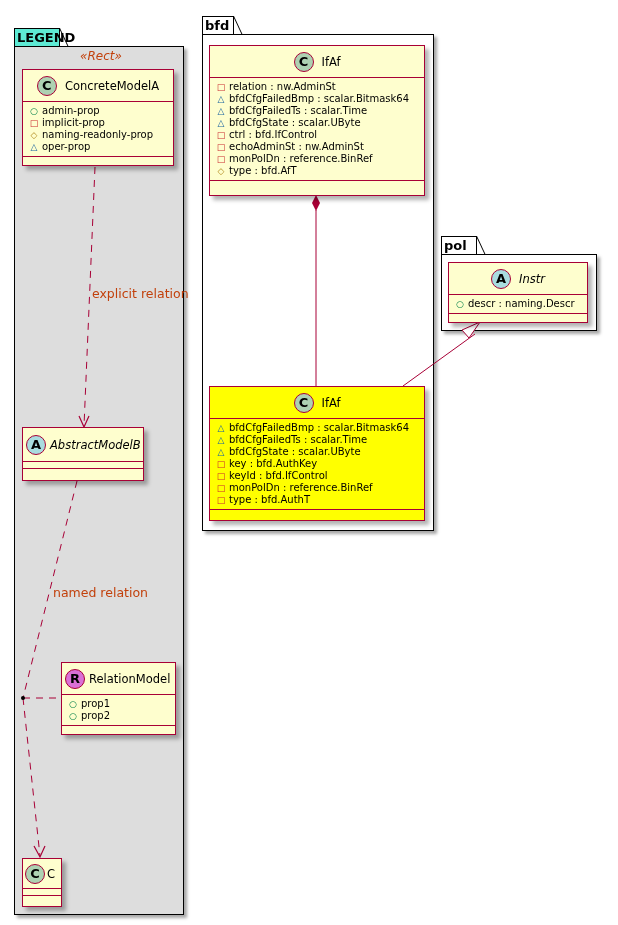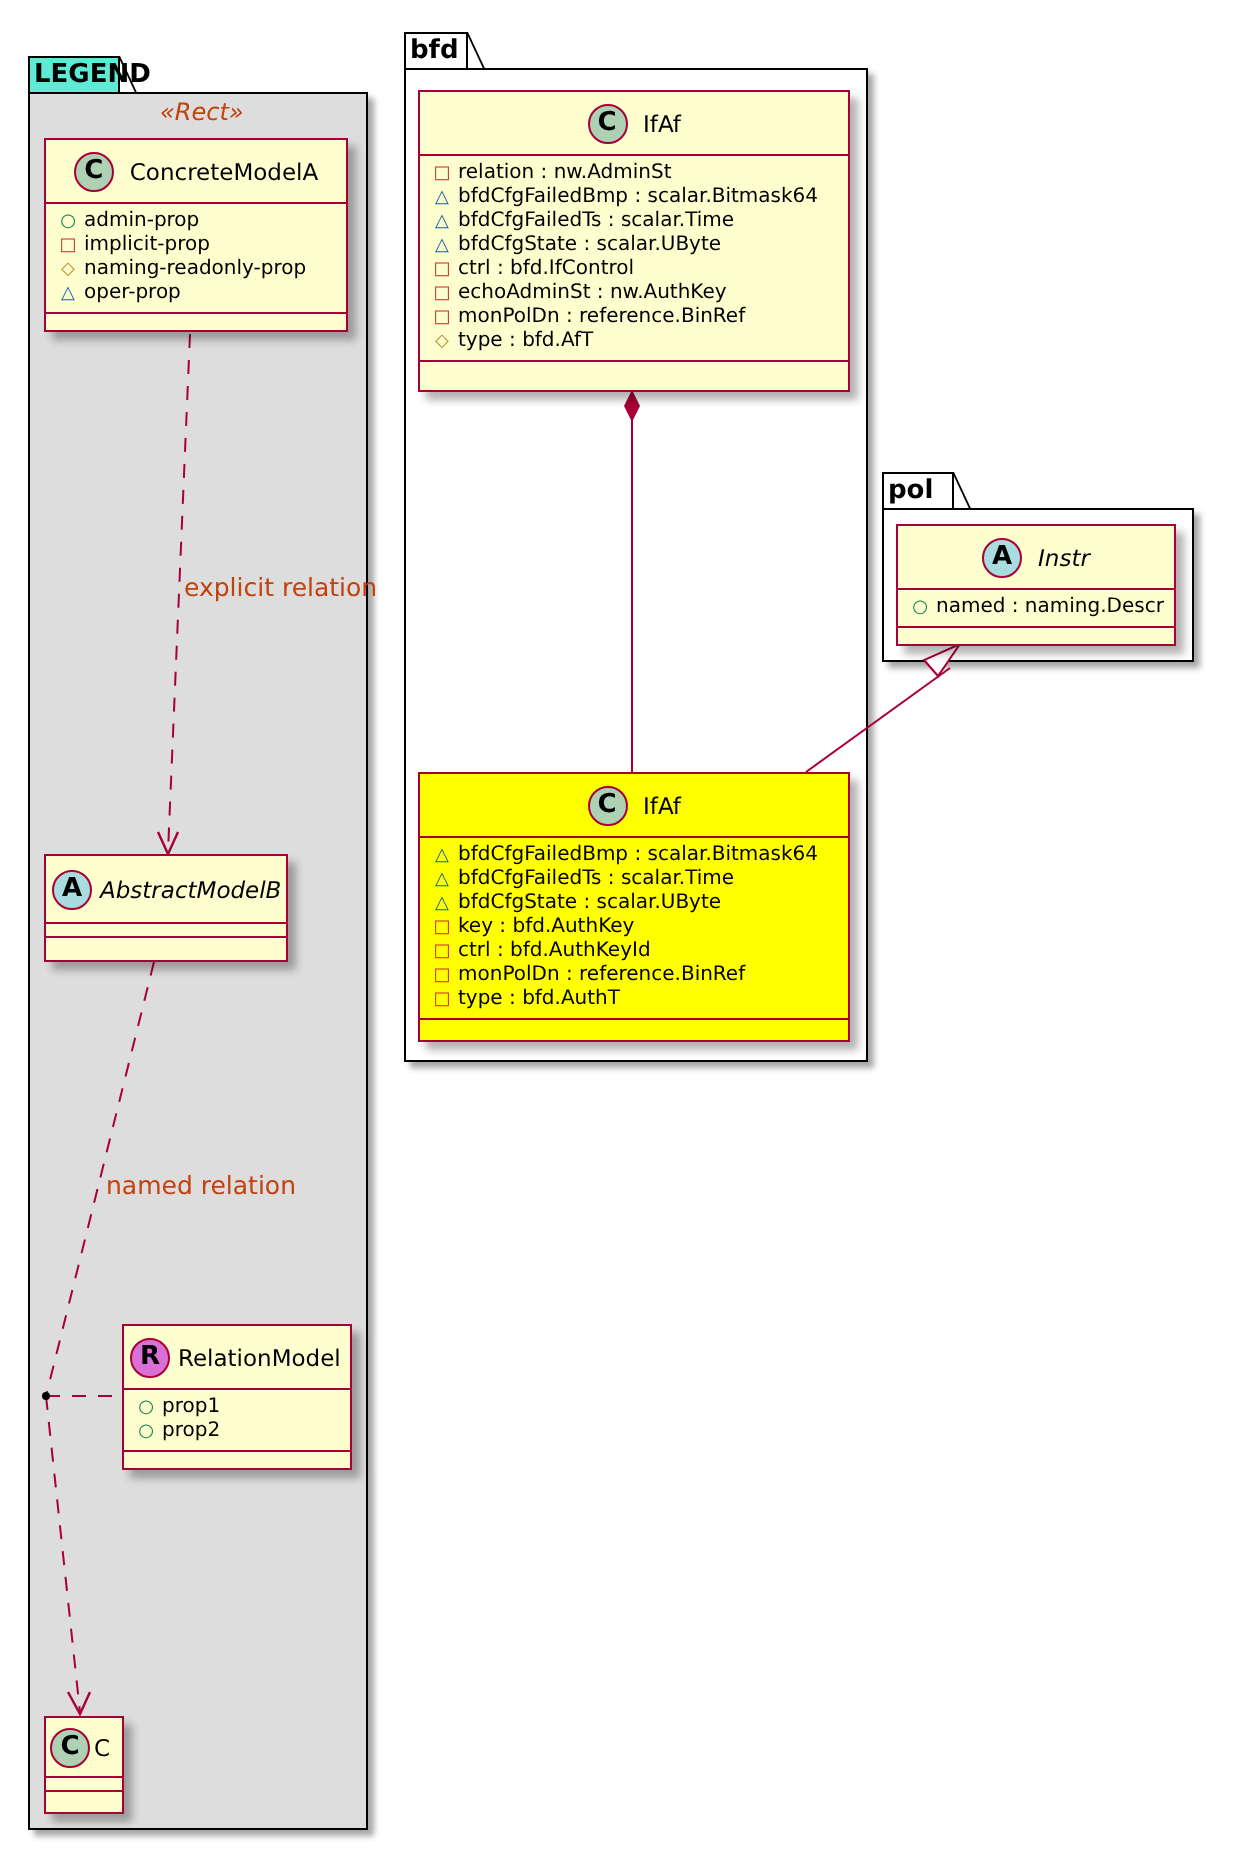--- a/index.html
+++ b/index.html
@@ -167,21 +167,21 @@
     <div class="attr">
         <span class="vis vis-package">△</span>
         <span>bfdCfgState : scalar.UByte</span>
       </div>
     <div class="attr">
         <span class="vis vis-private">□</span>
         <span>ctrl : bfd.IfControl</span>
       </div>
     <div class="attr">
         <span class="vis vis-private">□</span>
-        <span>echoAdminSt : nw.AuthKey</span>
+        <span>echoAdminSt : nw.AdminSt</span>
       </div>
     <div class="attr">
         <span class="vis vis-private">□</span>
         <span>monPolDn : reference.BinRef</span>
       </div>
     <div class="attr">
         <span class="vis vis-protected">◇</span>
         <span>type : bfd.AfT</span>
       </div>
   </div>
@@ -205,21 +205,21 @@
     <div class="attr">
         <span class="vis vis-package">△</span>
         <span>bfdCfgState : scalar.UByte</span>
       </div>
     <div class="attr">
         <span class="vis vis-private">□</span>
         <span>key : bfd.AuthKey</span>
       </div>
     <div class="attr">
         <span class="vis vis-private">□</span>
-        <span>ctrl : bfd.AuthKeyId</span>
+        <span>keyId : bfd.IfControl</span>
       </div>
     <div class="attr">
         <span class="vis vis-private">□</span>
         <span>monPolDn : reference.BinRef</span>
       </div>
     <div class="attr">
         <span class="vis vis-private">□</span>
         <span>type : bfd.AuthT</span>
       </div>
   </div>
@@ -227,17 +227,17 @@
 </div>
 
 <div class="cls" style="left:448px; top:262px; width:140px; height:61px;">
   <div class="cls-head" style="height:32px;">
     <span class="spot spot-a">A</span>
     <span class="cls-name italic">Instr</span>
   </div>
   <div class="attrs">
     <div class="attr">
         <span class="vis vis-public">○</span>
-        <span>named : naming.Descr</span>
+        <span>descr : naming.Descr</span>
       </div>
   </div>
   <div class="empty-sec"></div>
 </div>
 
 </body></html>

